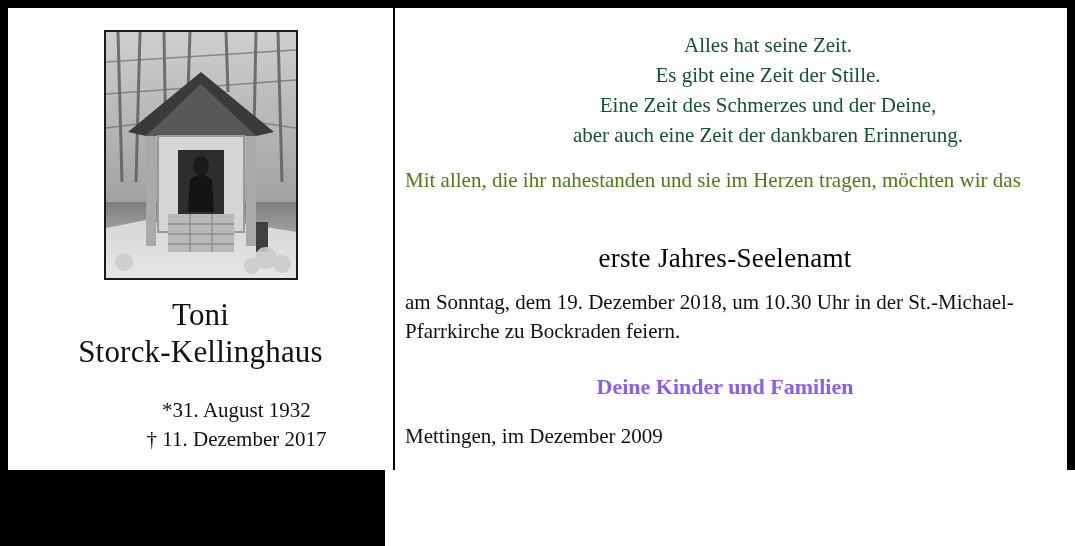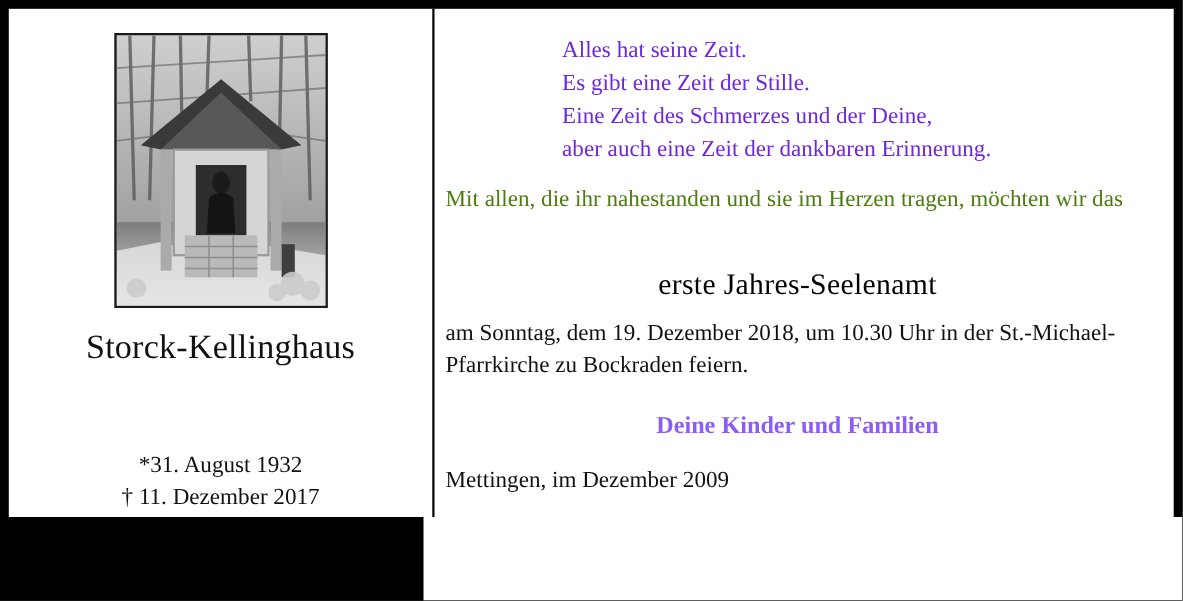--- a/index.html
+++ b/index.html
@@ -56,26 +56,27 @@
     width: 385px;
     text-align: center;
     font-size: 31px;
     line-height: 37px;
     color: #111111;
     letter-spacing: 0.2px;
   }
   .dates {
     position: absolute;
     left: 0;
-    top: 400px;
+    top: 388px;
     width: 385px;
     text-align: center;
     font-size: 21px;
     line-height: 29px;
     color: #111111;
+    padding-left: 36px;
   }
 
   
   .v-divider {
     position: absolute;
     left: 385px;
     top: 0px;
     width: 2px;
     height: 462px;
     background: #000000;
@@ -84,26 +85,27 @@
   
   .right-col {
     position: absolute;
     left: 387px;
     top: 0;
     width: 672px;
     height: 462px;
   }
   .verse {
     position: absolute;
-    left: 116px;
+    left: 93px;
     top: 22px;
     width: 560px;
     font-size: 21px;
     line-height: 30px;
-    color: #6d28d9;
+    color: #14532d;
+    text-align: center;
   }
   .verse div { white-space: nowrap; }
 
   .intro {
     position: absolute;
     left: 10px;
     top: 158px;
     width: 640px;
     font-size: 21px;
     line-height: 29px;
@@ -237,20 +239,21 @@
           <g fill="#cccccc" opacity="0.9">
             <circle cx="160" cy="226" r="11"></circle>
             <circle cx="176" cy="232" r="9"></circle>
             <circle cx="146" cy="234" r="8"></circle>
             <circle cx="18" cy="230" r="9"></circle>
           </g>
         </svg>
       </div>
 
       <div class="deceased-name">
+        <div>Toni</div>
         <div>Storck-Kellinghaus</div>
       </div>
 
       <div class="dates">
         <div>*31. August 1932</div>
         <div>† 11. Dezember 2017</div>
       </div>
 
     </div>
 

